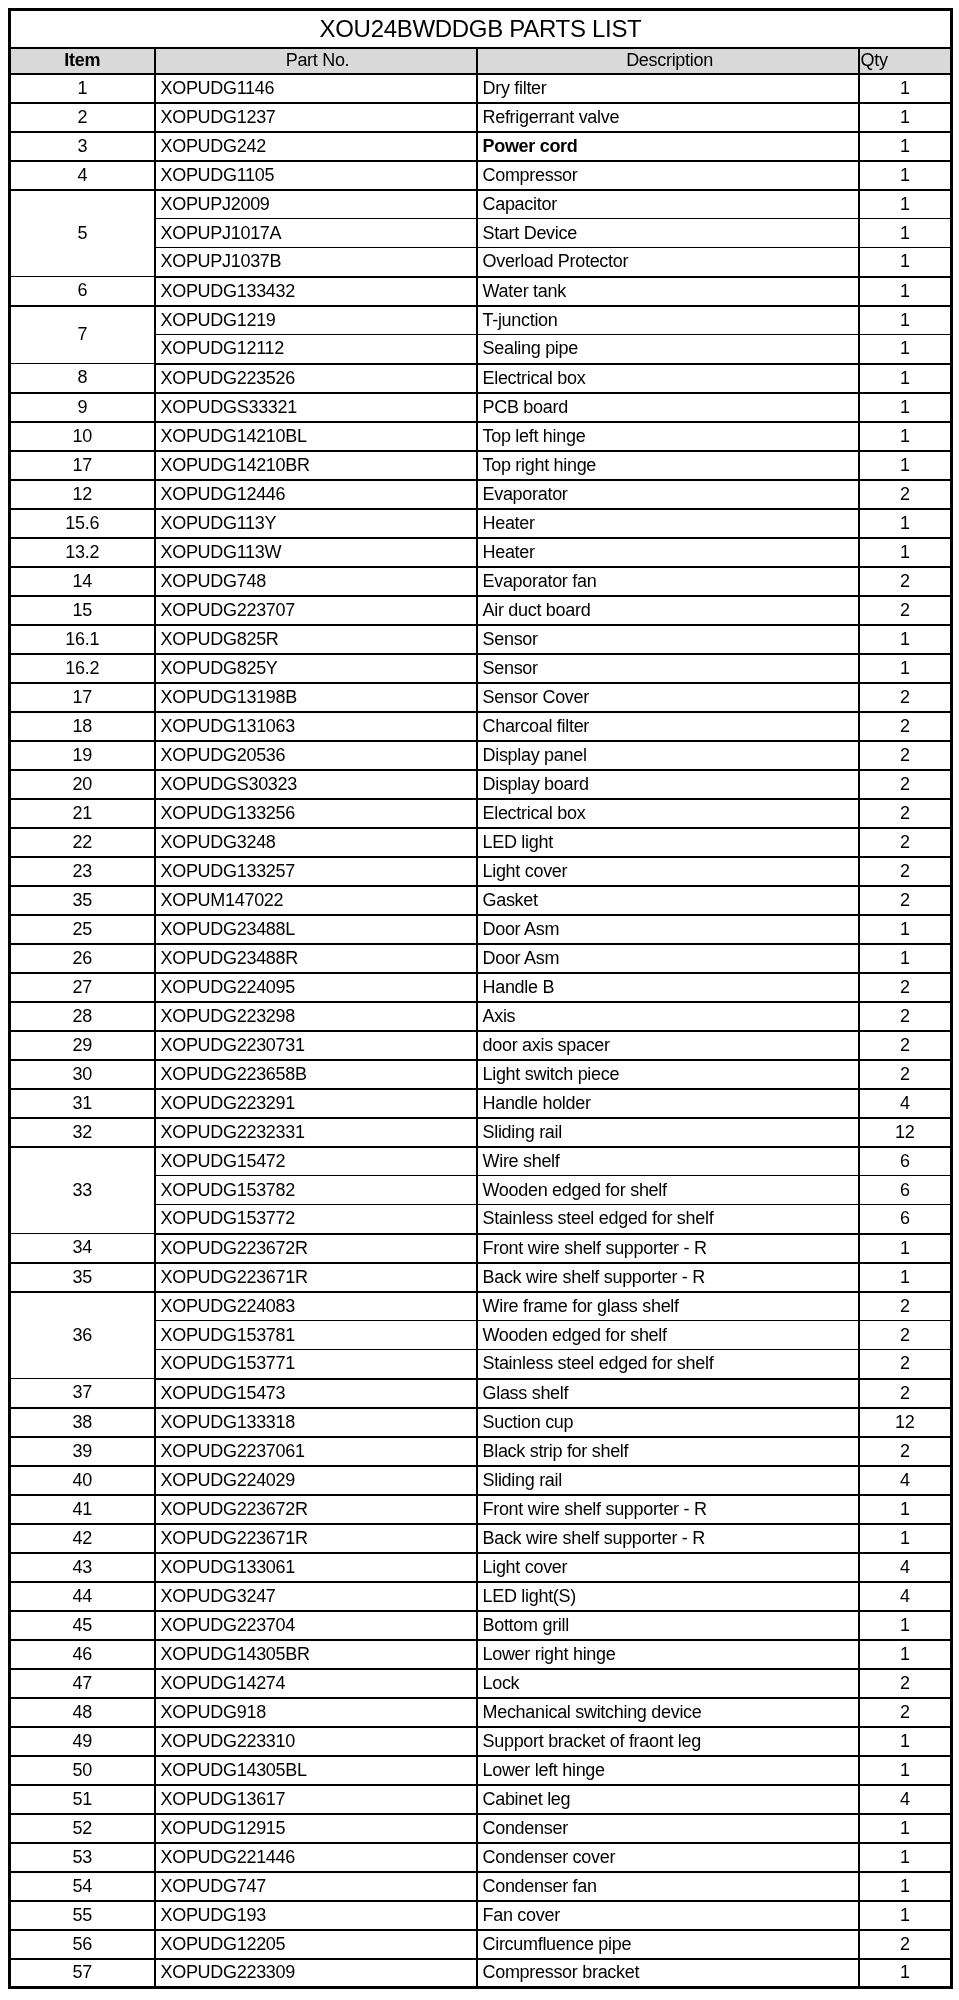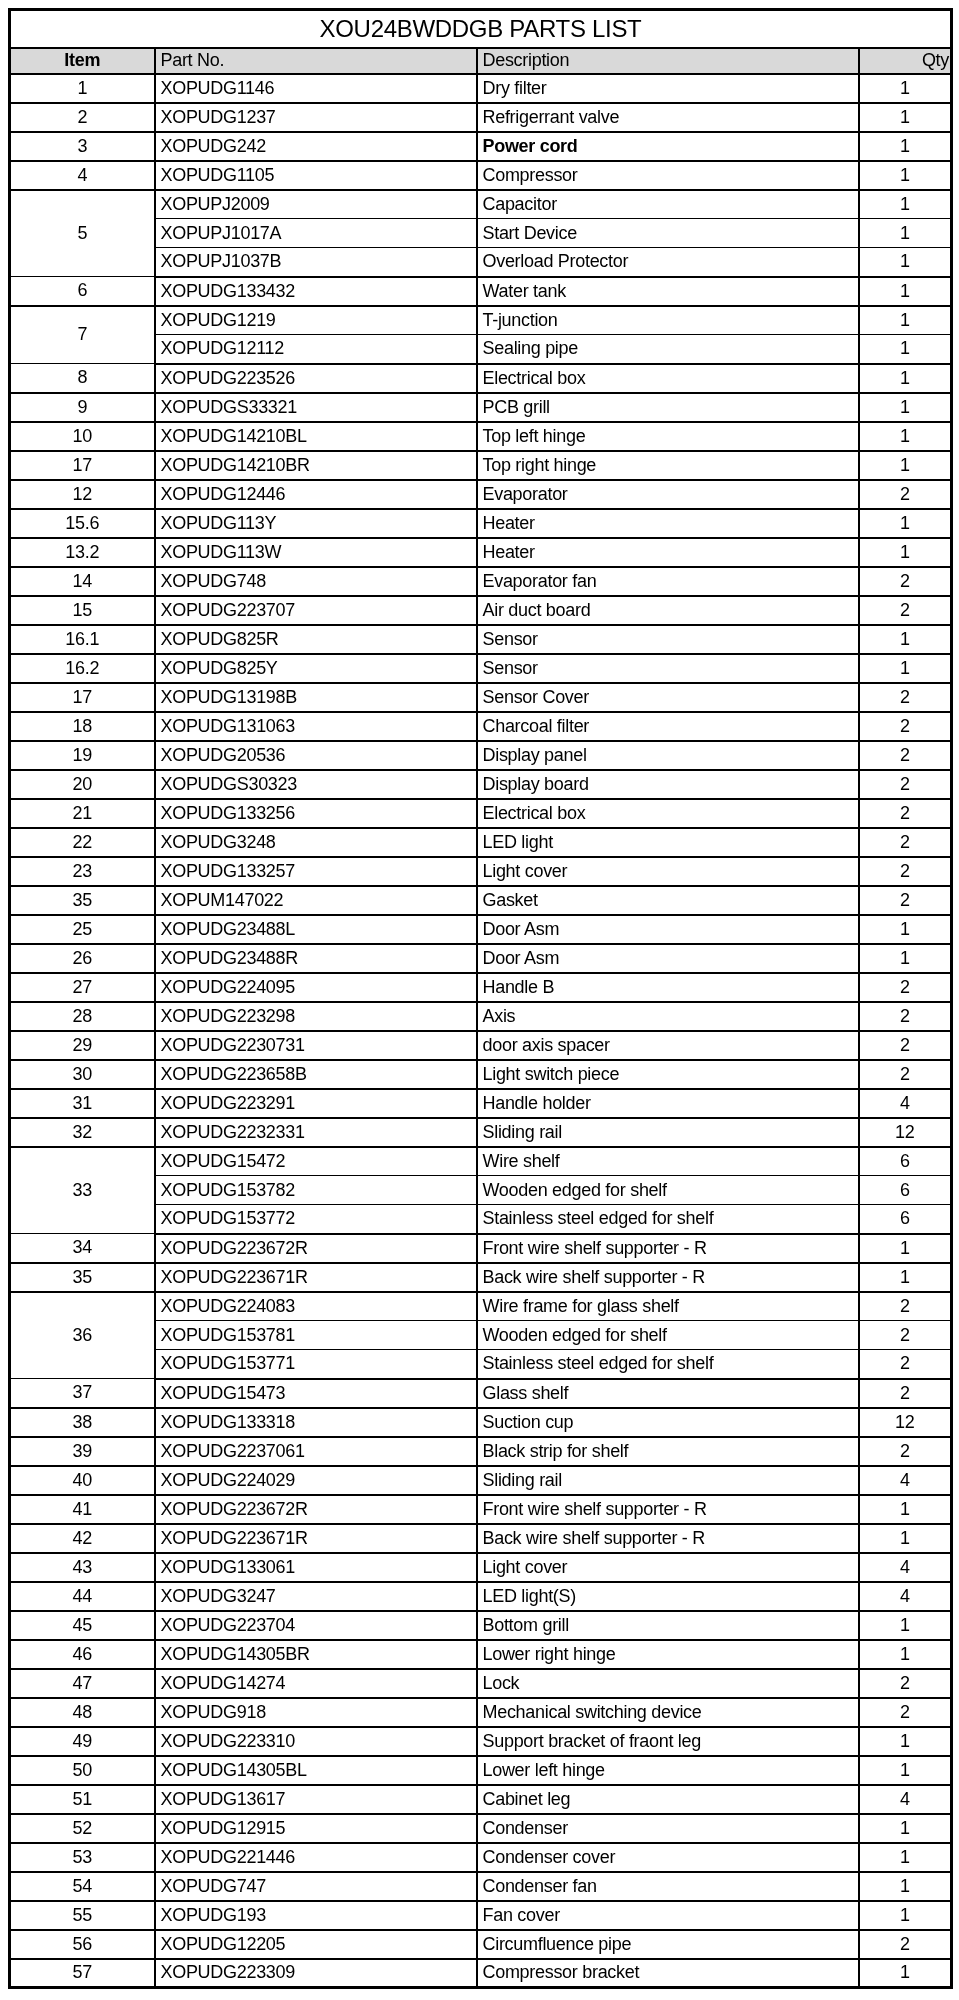--- a/index.html
+++ b/index.html
@@ -26,22 +26,22 @@
   tr.title-row th {
     height: 38px; font-size: 24px; text-align: center; vertical-align: middle;
     border-bottom: 2px solid var(--border-c); background: #fff;
   }
   tr.header-row th {
     height: 26px; font-size: 18px; background: var(--header-bg);
     border: 2px solid var(--border-c); vertical-align: middle;
   }
   tr.header-row th.col-item { text-align: center; font-weight: bold; }
   tr.header-row th.col-part,
-  tr.header-row th.col-desc { text-align: left; padding-left: 5px; }
-  tr.header-row th.col-qty  { text-align: right; }
+  tr.header-row th.col-desc { text-align: center; padding-left: 5px; }
+  tr.header-row th.col-qty  { text-align: left; }
   tbody td {
     height: 29px; font-size: 18px; vertical-align: middle;
     border-left: 2px solid var(--border-c);
     border-right: 2px solid var(--border-c);
     border-bottom: 1px solid var(--border-c);
   }
   tbody tr.group-end td { border-bottom: 2px solid var(--border-c); }
   td.col-item { text-align: center; }
   td.col-part, td.col-desc { text-align: left; padding-left: 5px; }
   td.col-qty { text-align: center; }
@@ -129,21 +129,21 @@
         </tr>
         <tr class="group-end">
           <td class="col-item" rowspan="1">8</td>
           <td class="col-part">XOPUDG223526</td>
           <td class="col-desc">Electrical box</td>
           <td class="col-qty">1</td>
         </tr>
         <tr class="group-end">
           <td class="col-item" rowspan="1">9</td>
           <td class="col-part">XOPUDGS33321</td>
-          <td class="col-desc">PCB grill</td>
+          <td class="col-desc">PCB board</td>
           <td class="col-qty">1</td>
         </tr>
         <tr class="group-end">
           <td class="col-item" rowspan="1">10</td>
           <td class="col-part">XOPUDG14210BL</td>
           <td class="col-desc">Top left hinge</td>
           <td class="col-qty">1</td>
         </tr>
         <tr class="group-end">
           <td class="col-item" rowspan="1">17</td>

